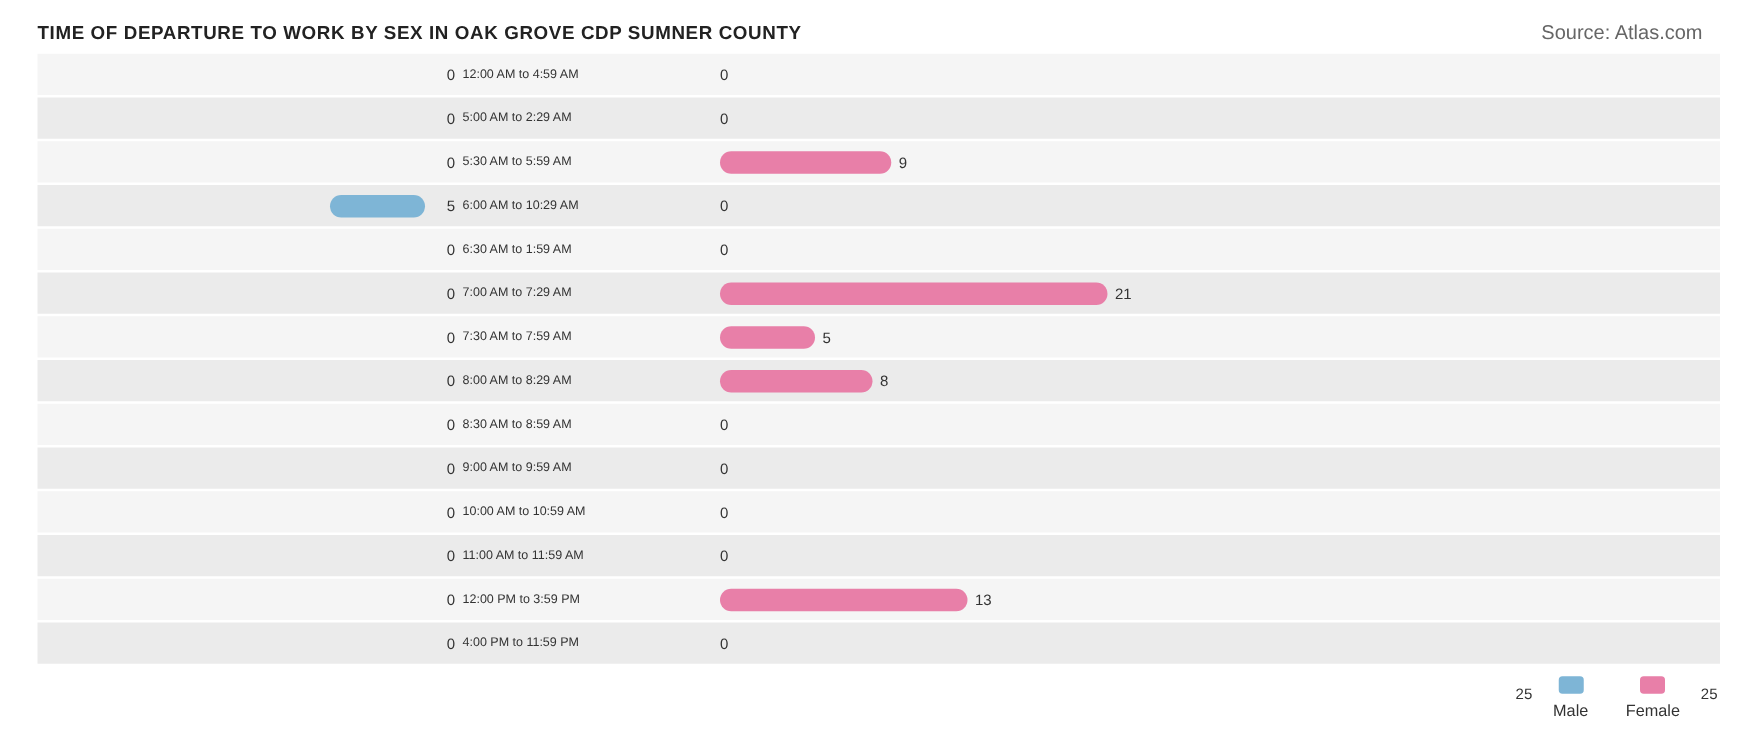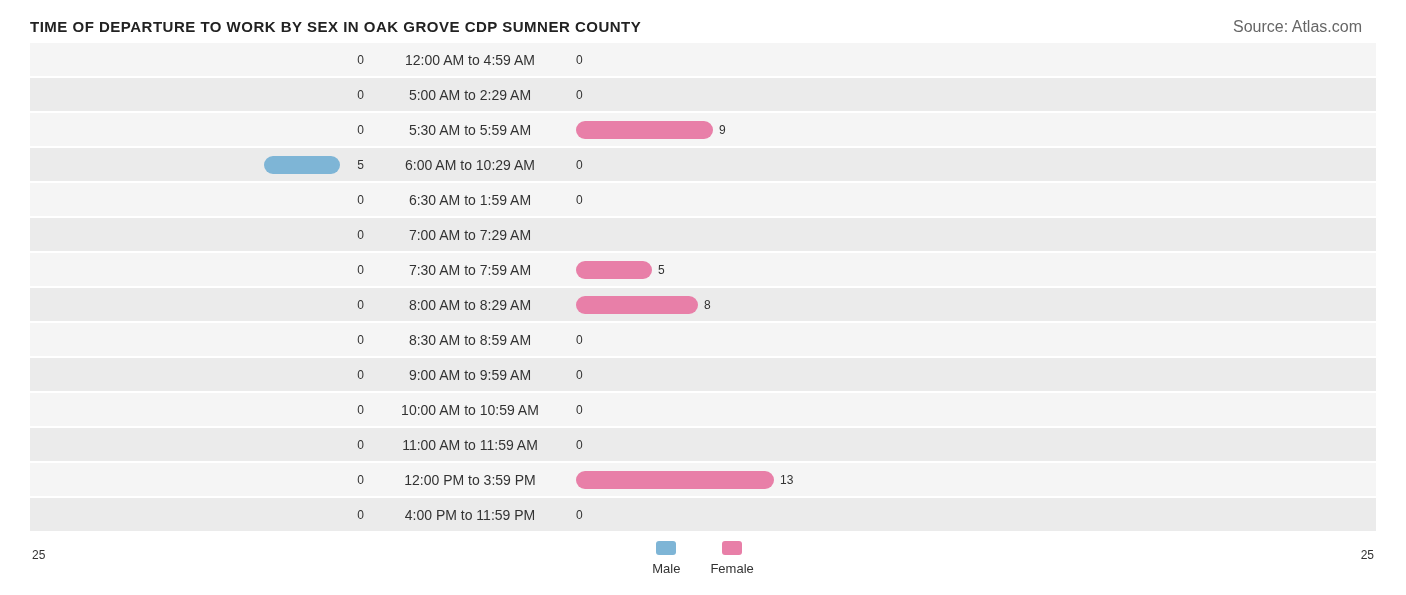--- a/index.html
+++ b/index.html
@@ -65,22 +65,22 @@
     }
     .left-value {
       font-size: 12px;
       color: #333;
       min-width: 18px;
       text-align: right;
       flex-shrink: 0;
     }
     .label-center {
       width: 200px;
-      text-align: center;
-      font-size: 14px;
+      text-align: left;
+      font-size: 10px;
       color: #333;
       flex-shrink: 0;
       white-space: nowrap;
     }
     .right-section {
       display: flex;
       align-items: center;
       width: 340px;
       padding-left: 6px;
       gap: 6px;
@@ -113,21 +113,21 @@
       color: #333;
       flex-direction: column;
     }
     .legend-box {
       width: 20px;
       height: 14px;
       border-radius: 3px;
     }
     .bottom-row {
       display: flex;
-      justify-content: space-between;
+      justify-content: flex-end;
       align-items: center;
       margin-top: 2px;
       padding: 0 2px;
     }
     .bottom-axis-left {
       font-size: 12px;
       color: #333;
       width: 30px;
     }
     .bottom-axis-right {
@@ -200,20 +200,24 @@
 
       <span class="right-value">0</span>
     </div>
   </div>
       <div class="bar-row">
     <div class="left-section">
 
       <span class="left-value">0</span>
     </div>
     <div class="label-center">7:00 AM to 7:29 AM</div>
+    <div class="right-section">
+      <div class="female-bar" style="width:320px;"></div>
+      <span class="right-value">21</span>
+    </div>
   </div>
       <div class="bar-row">
     <div class="left-section">
 
       <span class="left-value">0</span>
     </div>
     <div class="label-center">7:30 AM to 7:59 AM</div>
     <div class="right-section">
       <div class="female-bar" style="width:76px;"></div>
       <span class="right-value">5</span>

